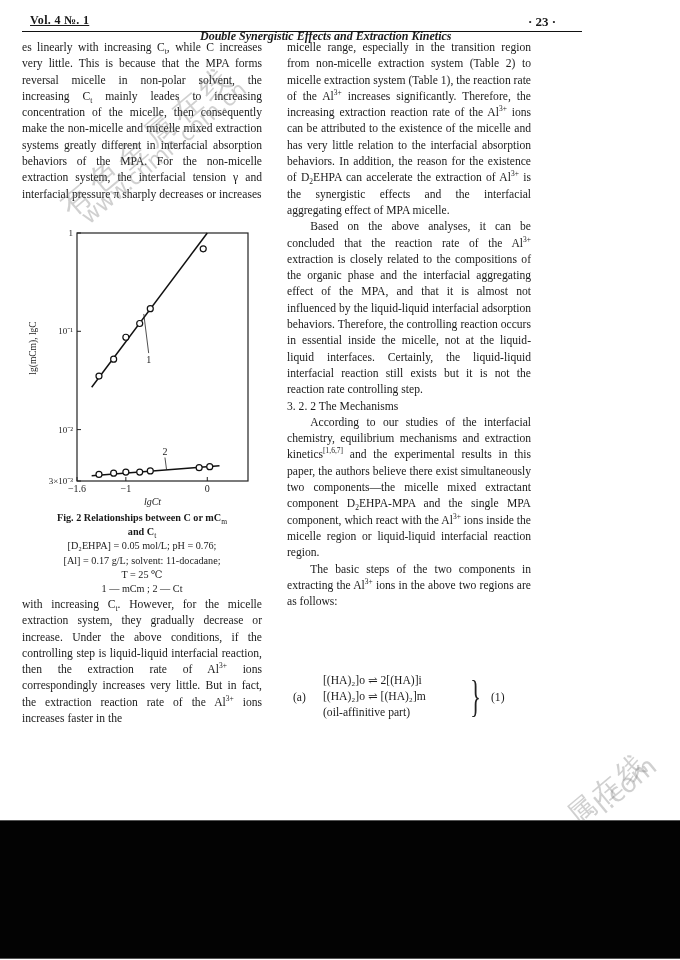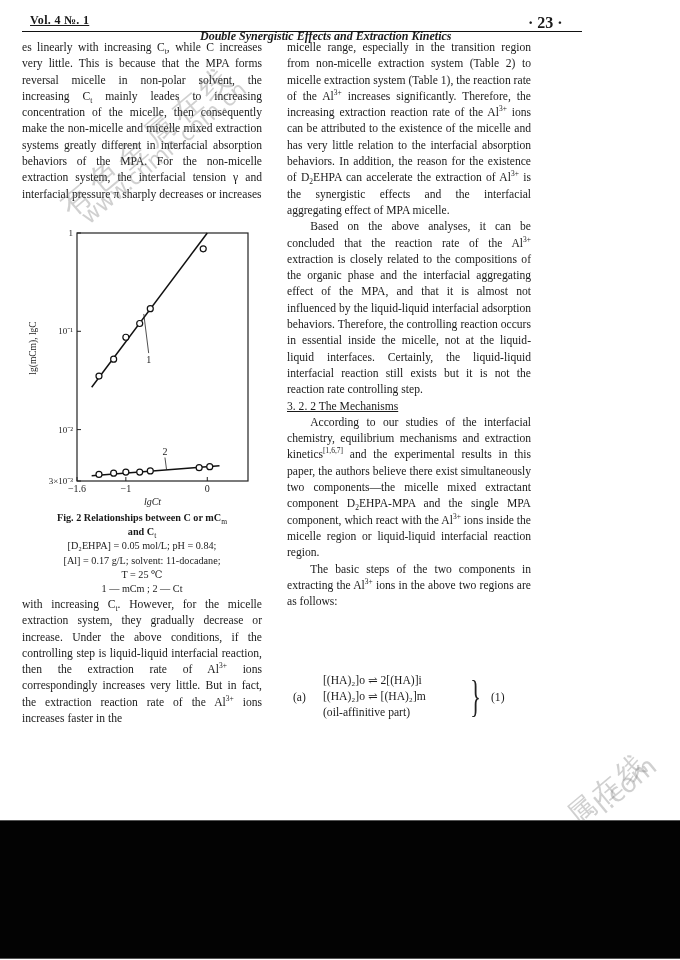--- a/index.html
+++ b/index.html
@@ -7,29 +7,29 @@
       width: 680px; height: 960px; background: #ffffff; position: relative; overflow: hidden;
       font-family: "Liberation Serif", "DejaVu Serif", serif; color: #1a1a1a;
     }
     .page { position: absolute; left: 0; top: 0; width: 680px; height: 820px; background: #fff; }
     .header {
       position: absolute; left: 22px; top: 9px; width: 560px; height: 22px;
       border-bottom: 1.6px solid #111;
     }
     .hdr-vol { position: absolute; left: 8px; top: 4px; font-size: 12px; font-weight: bold; letter-spacing: 0.3px; text-decoration: underline; }
     .hdr-title { position: absolute; left: 178px; top: 20px; font-size: 12px; font-style: italic; font-weight: bold; }
-    .hdr-page { position: absolute; left: 506px; top: 5px; font-size: 16px; font-weight: bold; }
+    .hdr-page { position: absolute; left: 506px; top: 5px; font-size: 13px; font-weight: bold; }
 
     .col { position: absolute; font-size: 11.6px; line-height: 16.3px; text-align: justify; }
     .col p { margin: 0; }
     .col-left { left: 22px; top: 40px; width: 240px; }
     .col-right { left: 287px; top: 40px; width: 244px; }
     .left-bottom { left: 22px; top: 597px; width: 240px; }
     .indent { text-indent: 2em; }
-    .heading { text-indent: 0; text-decoration: underline; }
+    .heading { text-indent: 0; }
     .sup { font-size: 7.5px; vertical-align: super; line-height: 0; }
     .sub { font-size: 7.5px; vertical-align: sub; line-height: 0; }
 
     .figure { position: absolute; left: 22px; top: 228px; width: 240px; height: 280px; }
     .figure svg { position: absolute; left: 0; top: 0; }
 
     .caption { position: absolute; left: 22px; top: 511px; width: 240px; font-size: 10.2px; line-height: 14.2px; text-align: center; }
     .caption .cap-title { font-weight: bold; margin-left: 26px; }
 
     .equation { position: absolute; left: 287px; top: 673px; width: 244px; height: 58px; font-size: 11.6px; line-height: 16px; }
@@ -94,21 +94,21 @@
           <line x1="121.77142857142857" y1="85.99056212528612" x2="126.65714285714286" y2="125.10822576064216" stroke="#222" stroke-width="0.8"></line>
           <text x="126.65714285714286" y="135.10822576064214" text-anchor="middle" font-size="10" font-family="Liberation Serif, serif" fill="#222">1</text>
           <line x1="144.57142857142856" y1="241.79932243079108" x2="142.94285714285715" y2="229.51779414219493" stroke="#222" stroke-width="0.8"></line>
           <text x="142.94285714285715" y="226.51779414219493" text-anchor="middle" font-size="10" font-family="Liberation Serif, serif" fill="#222">2</text>
         </g>
     </svg>
   </div>
 
   <div class="caption">
     <div><span class="cap-title">Fig. 2   Relationships between C or mC</span><span class="sub">m</span><span class="cap-title"> and C</span><span class="sub">t</span></div>
-    <div>[D₂EHPA] = 0.05 mol/L;  pH = 0.84;</div>
+    <div>[D₂EHPA] = 0.05 mol/L;  pH = 0.76;</div>
     <div>[Al] = 0.17 g/L;  solvent: 11-docadane;</div>
     <div>T = 25 ℃</div>
     <div>1 — mCm ;    2 — Ct</div>
   </div>
 
   <div class="col left-bottom">
     <p><span>with increasing C</span><span class="sub">t</span><span>. However, for the micelle extraction system, they gradually decrease or increase. Under the above conditions, if the controlling step is liquid-liquid interfacial reaction, then the extraction rate of Al</span><span class="sup">3+</span><span> ions correspondingly increases very little. But in fact, the extraction reaction rate of the Al</span><span class="sup">3+</span><span> ions increases faster in the</span></p>
   </div>
 
   <div class="col col-right">

